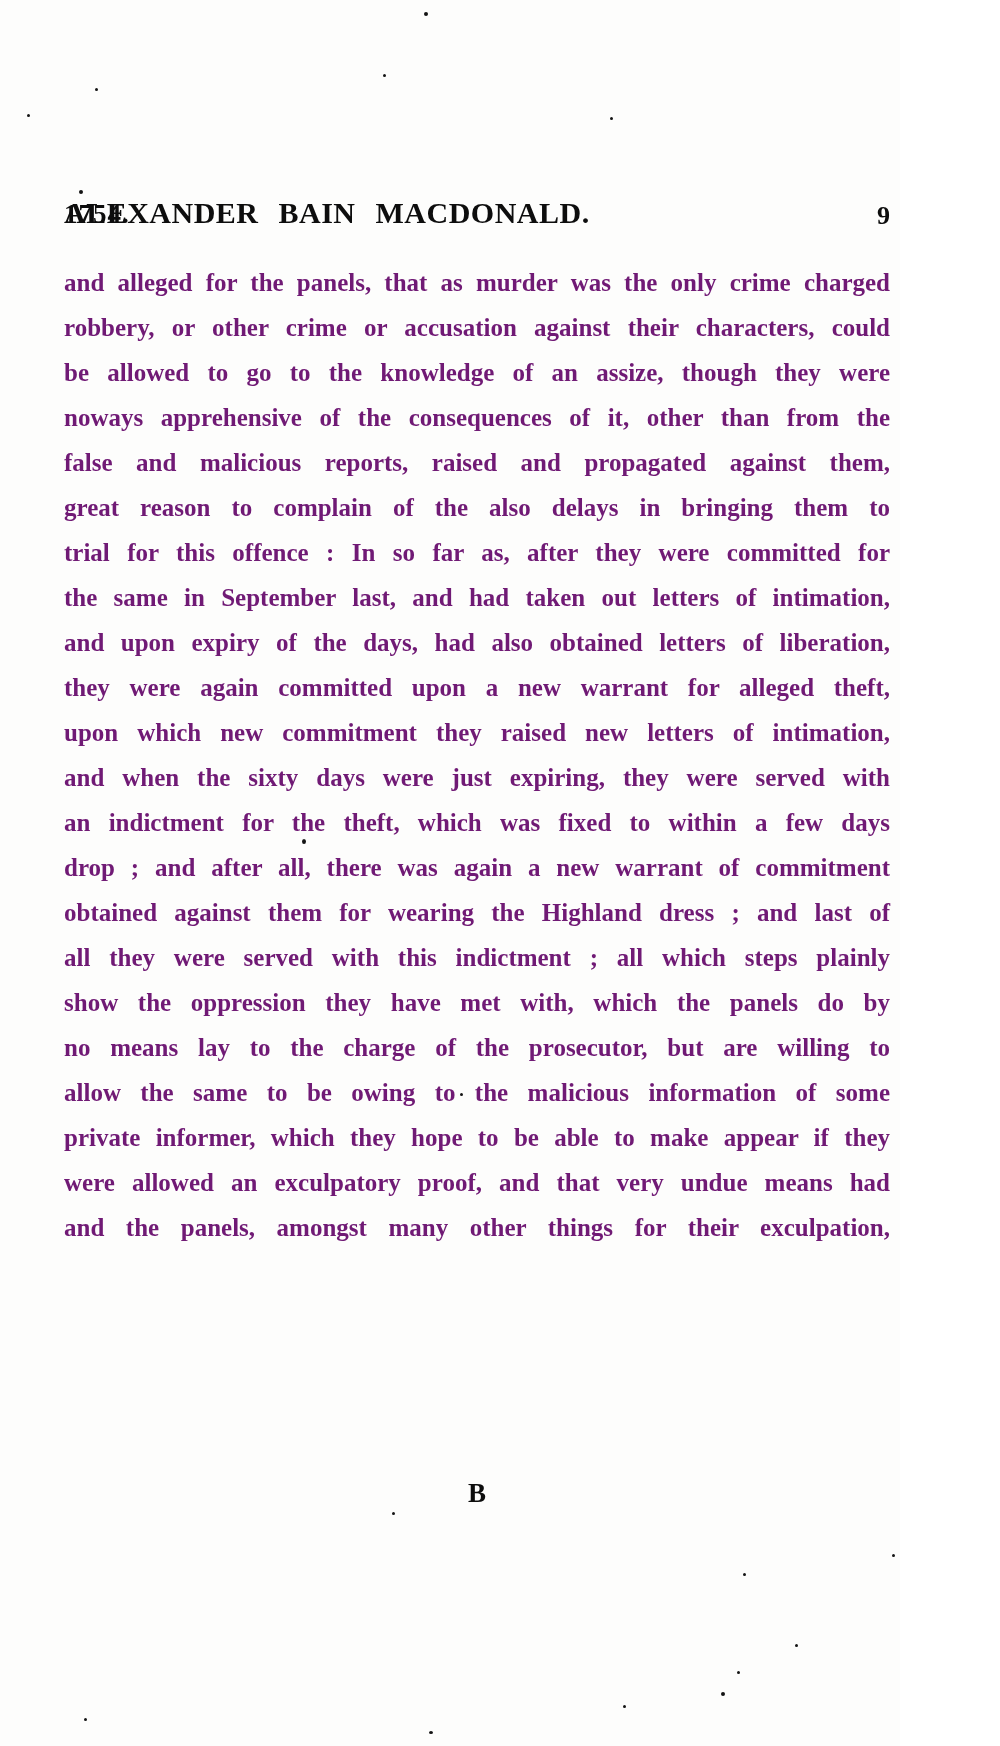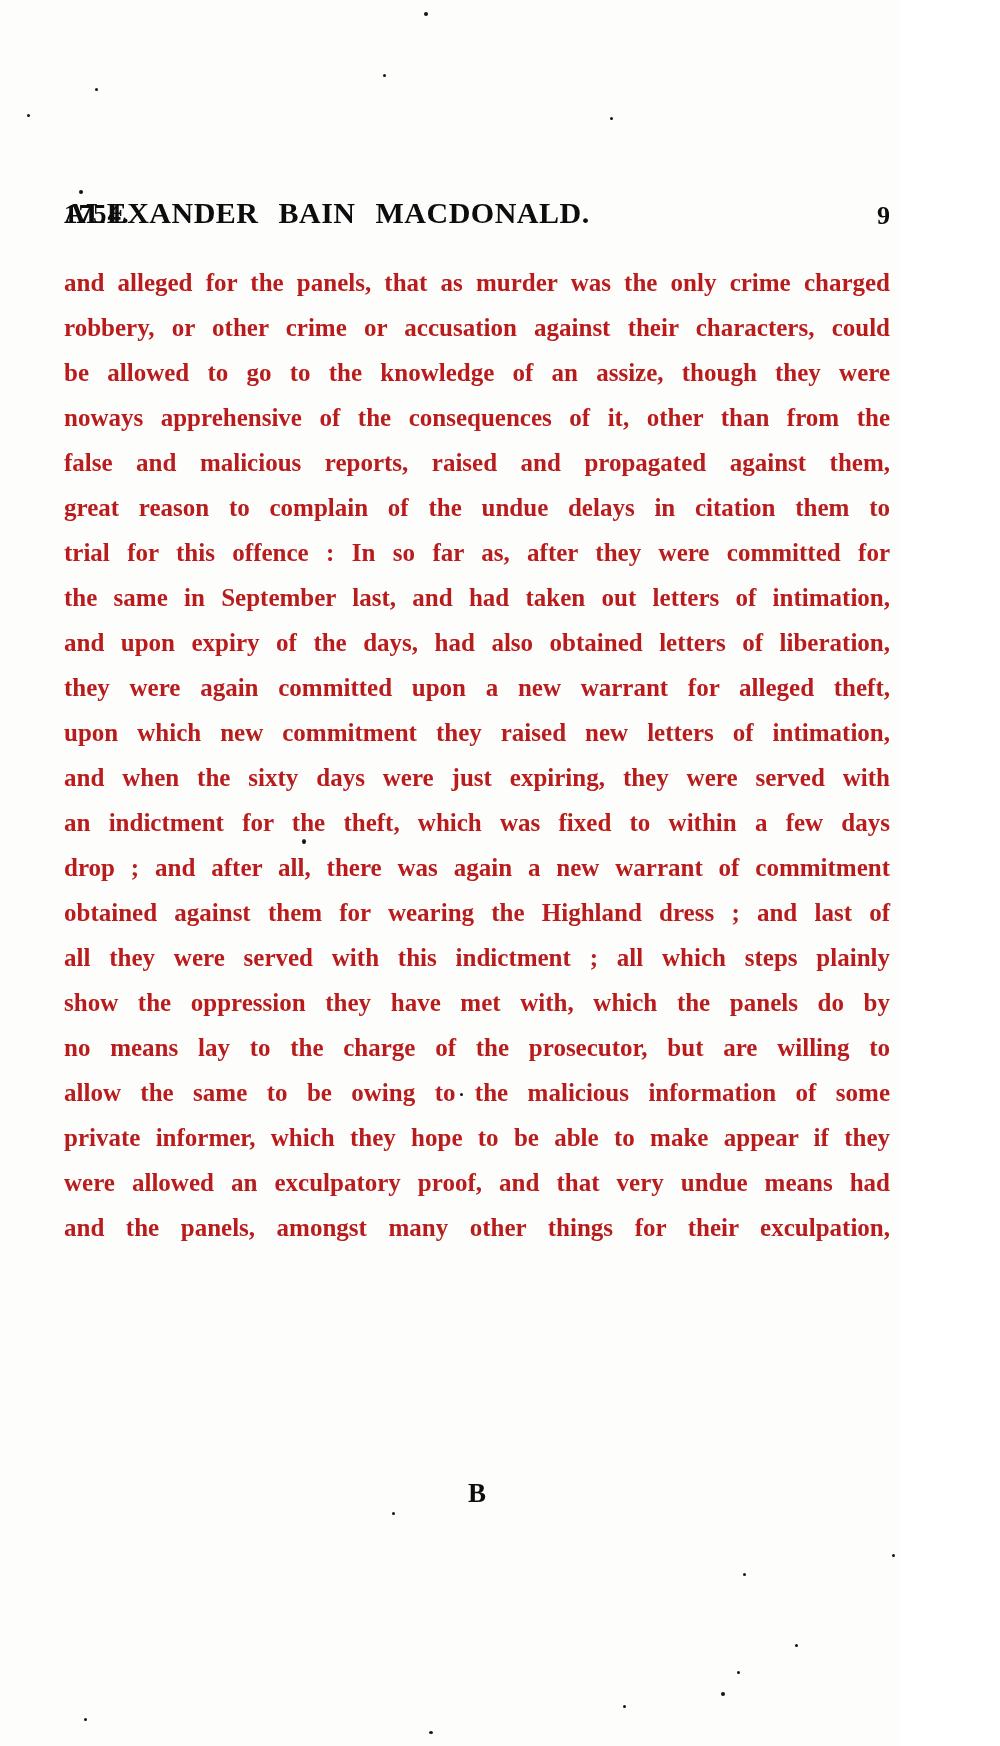--- a/index.html
+++ b/index.html
@@ -50,21 +50,21 @@
     font-weight: bold;
   }
   .bodytext {
     position: absolute;
     left: 64px;
     top: 260px;
     width: 826px;
     font-size: 25px;
     font-weight: bold;
     line-height: 45px;
-    color: #b91c1c;
+    color: #701a75;
   }
   .line {
     height: 45px;
     text-align: justify;
     text-align-last: justify;
     overflow: visible;
     white-space: normal;
   }
   .signature {
     position: absolute;
@@ -91,21 +91,21 @@
     <span class="title">ALEXANDER BAIN MACDONALD.</span>
     <span class="pagenum">9</span>
   </div>
 
   <div class="bodytext">
       <div class="line">and alleged for the panels, that as murder was the only crime charged</div>
       <div class="line">robbery, or other crime or accusation against their characters, could</div>
       <div class="line">be allowed to go to the knowledge of an assize, though they were</div>
       <div class="line">noways apprehensive of the consequences of it, other than from the</div>
       <div class="line">false and malicious reports, raised and propagated against them,</div>
-      <div class="line">great reason to complain of the undue delays in citation them to</div>
+      <div class="line">great reason to complain of the also delays in bringing them to</div>
       <div class="line">trial for this offence :  In so far as, after they were committed for</div>
       <div class="line">the same in September last, and had taken out letters of intimation,</div>
       <div class="line">and upon expiry of the days, had also obtained letters of liberation,</div>
       <div class="line">they were again committed upon a new warrant for alleged theft,</div>
       <div class="line">upon which new commitment they raised new letters of intimation,</div>
       <div class="line">and when the sixty days were just expiring, they were served with</div>
       <div class="line">an indictment for the theft, which was fixed to within a few days</div>
       <div class="line">drop ; and after all, there was again a new warrant of commitment</div>
       <div class="line">obtained against them for wearing the Highland dress ; and last of</div>
       <div class="line">all they were served with this indictment ; all which steps plainly</div>

